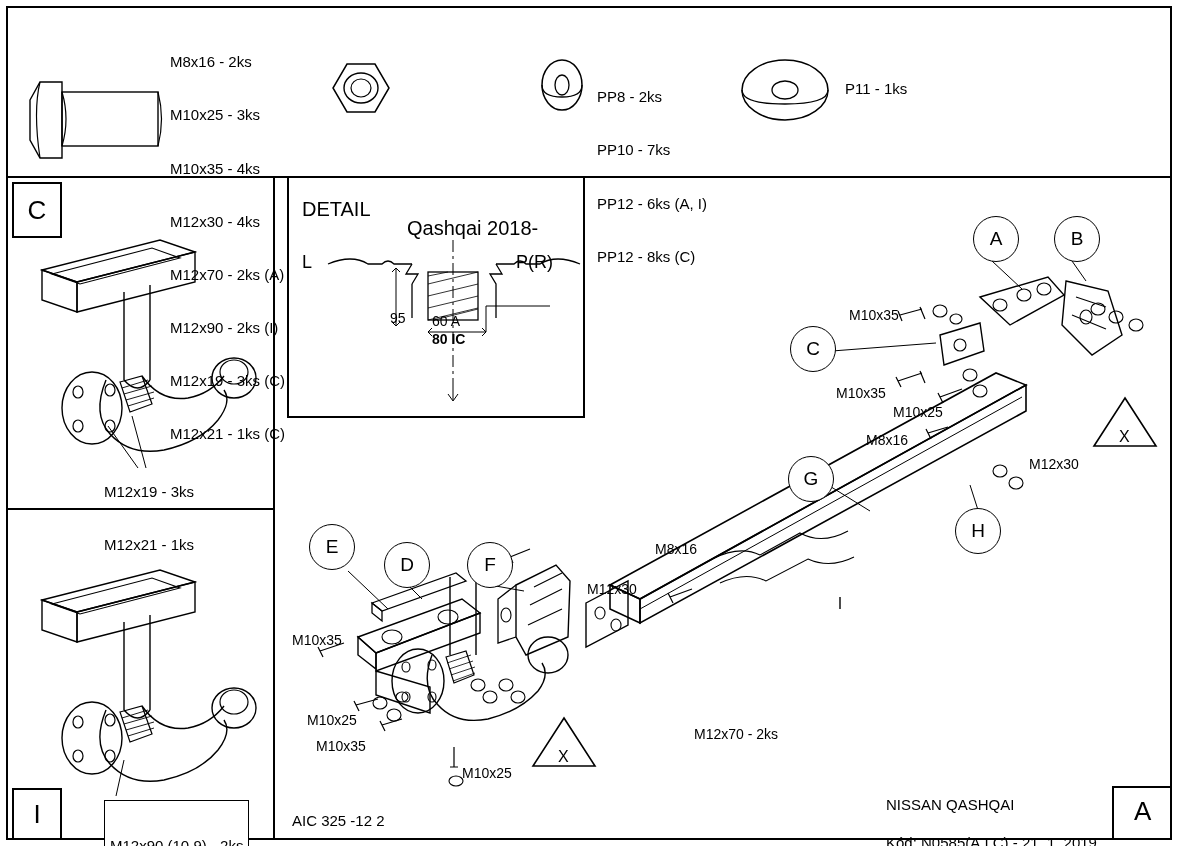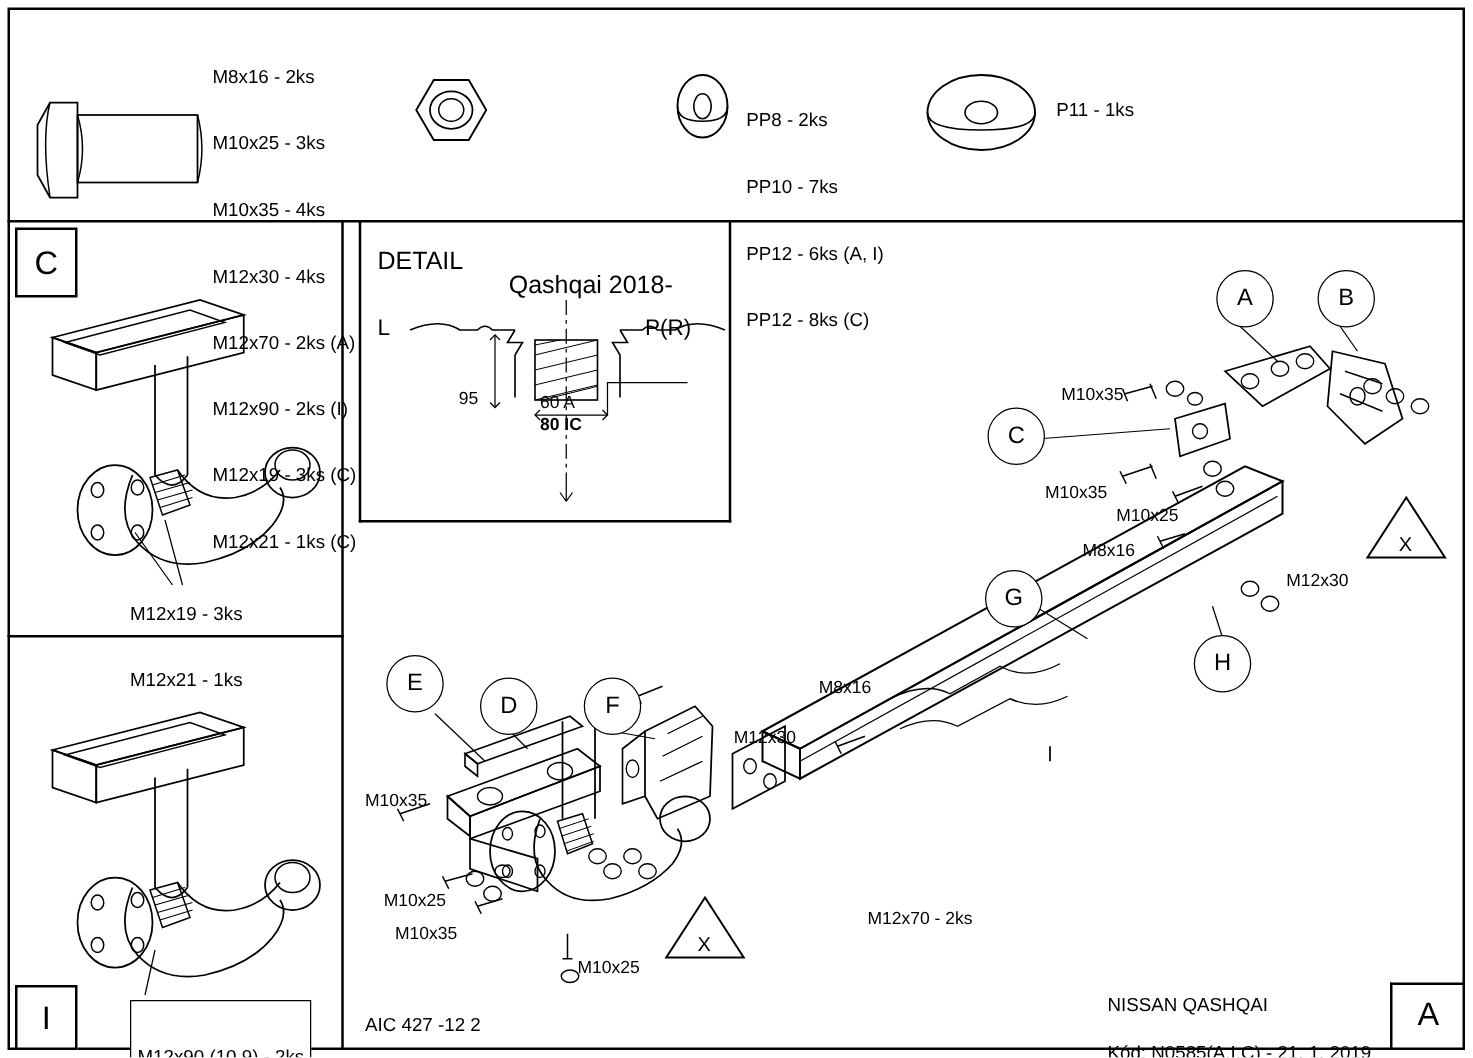--- a/index.html
+++ b/index.html
@@ -150,21 +150,21 @@
 
     <path class="nofill" stroke-width="1" d="M96,40 L96,98"></path>
     <path class="nofill" stroke-width="1" d="M92,44 L96,40 L100,44 M92,94 L96,98 L100,94"></path>
 
     <path class="nofill" stroke-width="1" d="M128,104 L186,104"></path>
     <path class="nofill" stroke-width="1" d="M132,100 L128,104 L132,108 M182,100 L186,104 L182,108"></path>
     <path class="nofill" stroke-width="1" d="M186,104 L186,78 L250,78"></path>
 
     <path class="nofill" stroke-width="1" d="M153,150 L153,172 M148,166 L153,173 L158,166"></path>
   </svg>
-  <div class="txt fs14" style="left:367px;top:310px;">95</div>
+  <div class="txt fs14" style="left:390px;top:310px;">95</div>
   <div class="txt fs14" style="left:432px;top:313px;">60 A</div>
   <div class="txt fs14" style="left:432px;top:331px;font-weight:bold;">80 IC</div>
 
   <svg width="900" height="660" style="left:280px;top:185px;">
 
     <polygon class="nofill" stroke-width="1.6" points="330,400 716,188 746,200 360,414"></polygon>
     <polygon class="nofill" stroke-width="1.6" points="330,400 330,424 360,438 360,414"></polygon>
     <polygon class="nofill" stroke-width="1.6" points="360,414 746,200 746,226 360,438"></polygon>
     <path class="nofill" stroke-width="1" d="M360,424 L742,212"></path>
     <path class="nofill" stroke-width="1.1" d="M432,374 q28,-14 48,-4 l40,-22 q22,12 48,-2"></path>
@@ -288,16 +288,16 @@
   </svg>
   <div class="txt fs16" style="left:1119px;top:428px;">X</div>
   <svg width="70" height="60" style="left:531px;top:712px;">
     <polygon class="nofill" stroke-width="1.6" points="33,6 64,54 2,54"></polygon>
   </svg>
   <div class="txt fs16" style="left:558px;top:748px;">X</div>
 
   <div class="line" style="left:1112px;top:786px;width:60px;height:2px;"></div>
   <div class="line" style="left:1112px;top:786px;width:2px;height:54px;"></div>
   <div class="txt fs26" style="left:1134px;top:796px;">A</div>
-  <div class="txt fs15" style="left:292px;top:812px;">AIC 427 -12 2</div>
+  <div class="txt fs15" style="left:292px;top:812px;">AIC 325 -12 2</div>
   <div class="txt fs15" style="left:886px;top:796px;">NISSAN QASHQAI</div>
   <div class="txt fs15" style="left:886px;top:834px;">Kód: N0585(A,I,C) - 21. 1. 2019</div>
 </div>
 
 </body></html>

